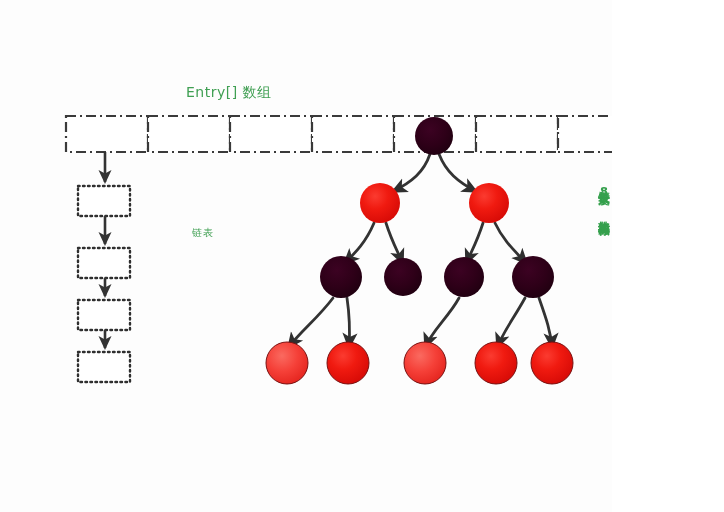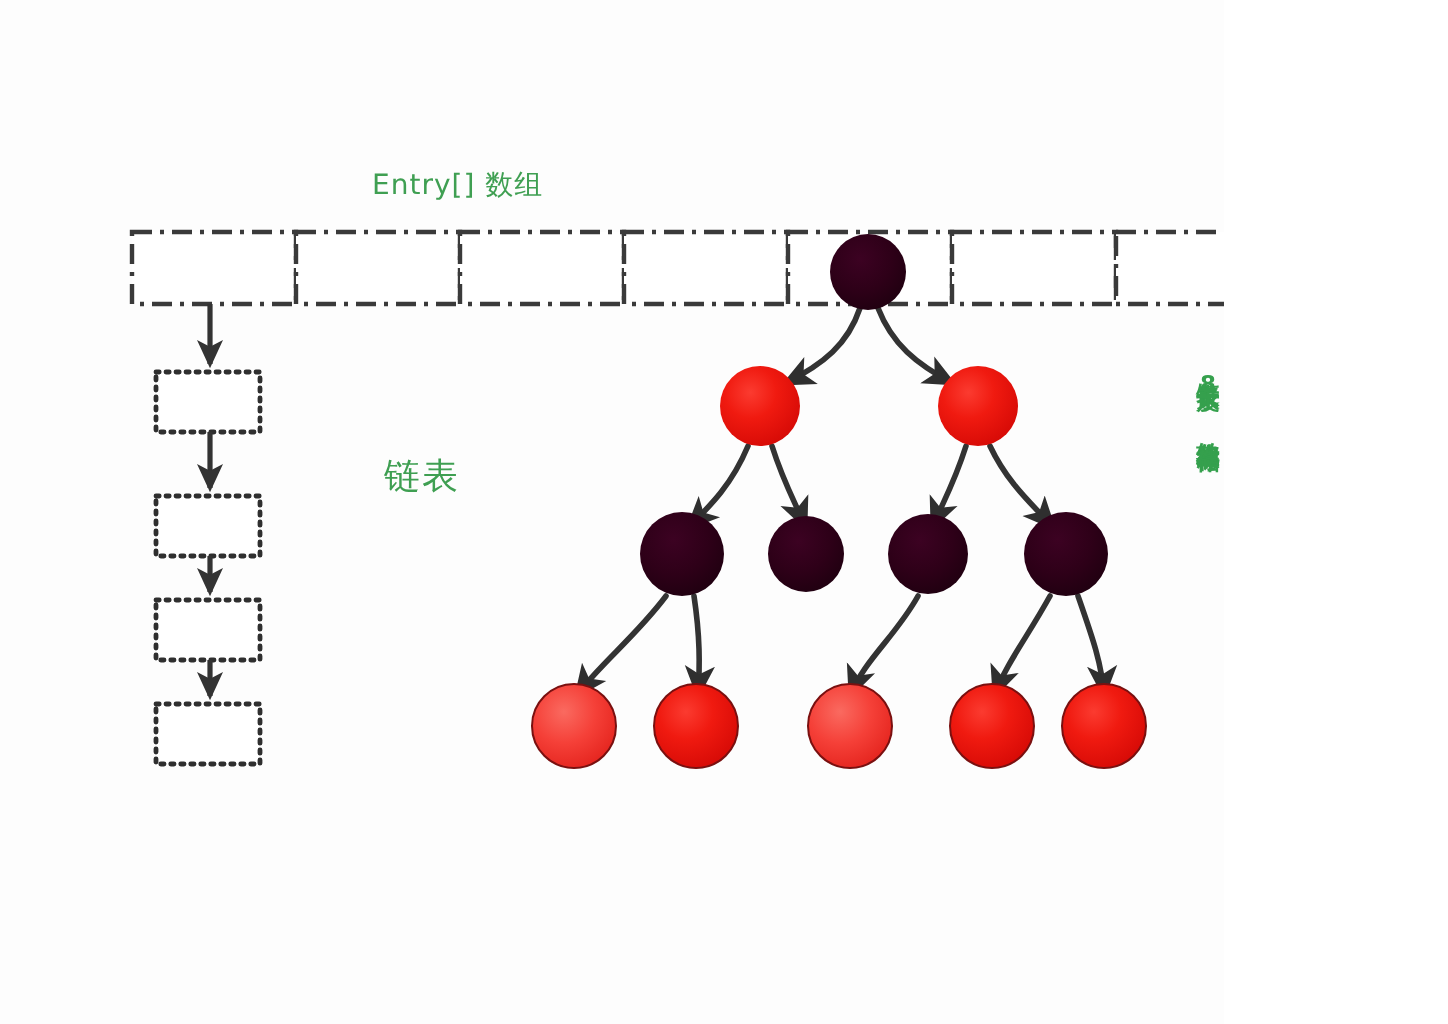--- a/index.html
+++ b/index.html
@@ -31,21 +31,21 @@
   }
   #array-title {
     left: 186px;
     top: 84px;
     font-size: 14px;
     letter-spacing: 0.5px;
   }
   #list-label {
     left: 192px;
     top: 226px;
-    font-size: 18px;
+    font-size: 10px;
     letter-spacing: 1px;
   }
   #treeify-note {
     left: 566px;
     top: 182px;
     width: 44px;
     height: 120px;
     font-size: 11.5px;
     line-height: 13px;
     writing-mode: vertical-rl;

